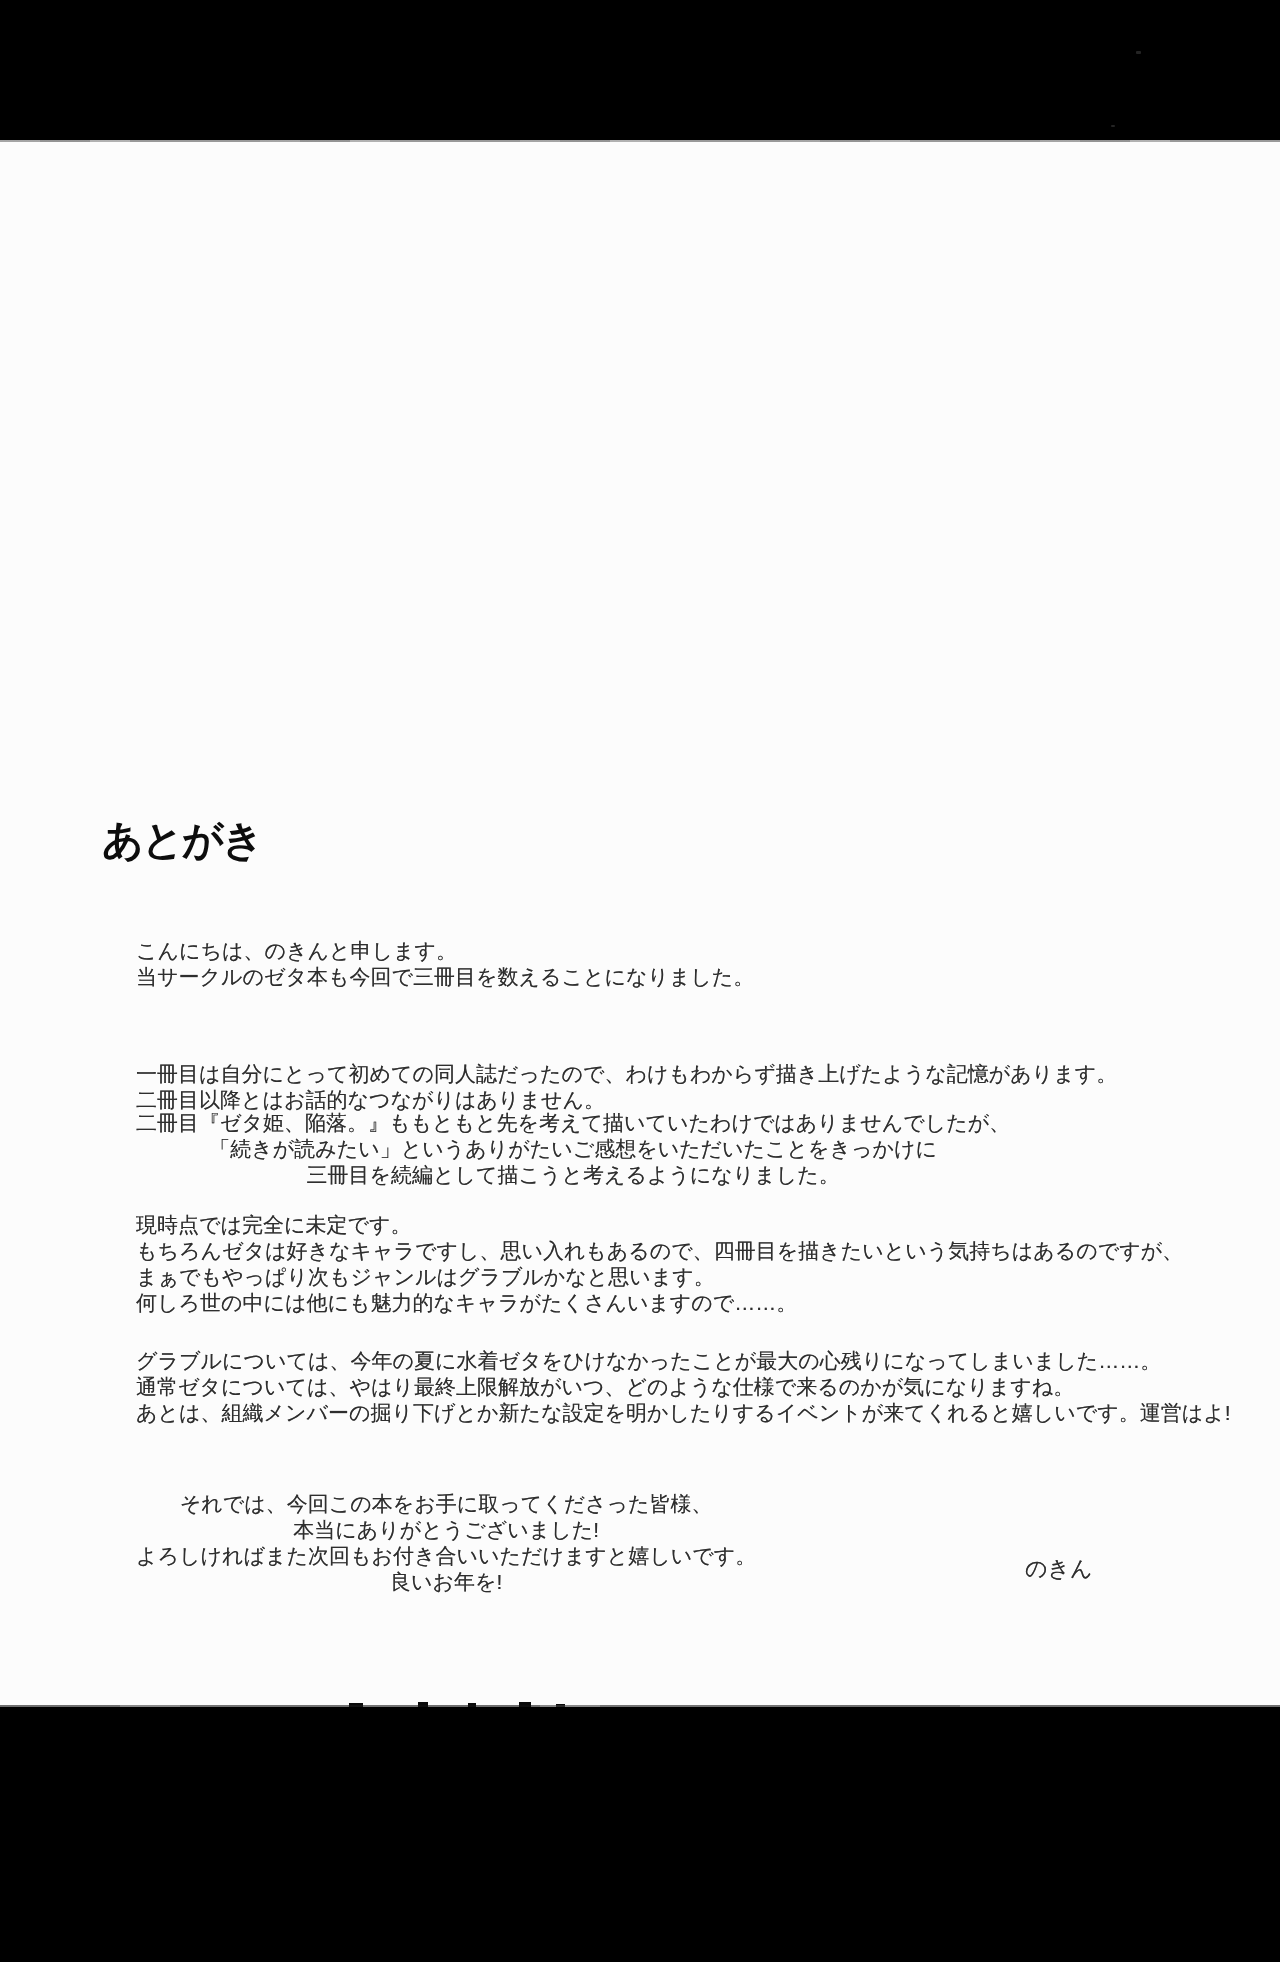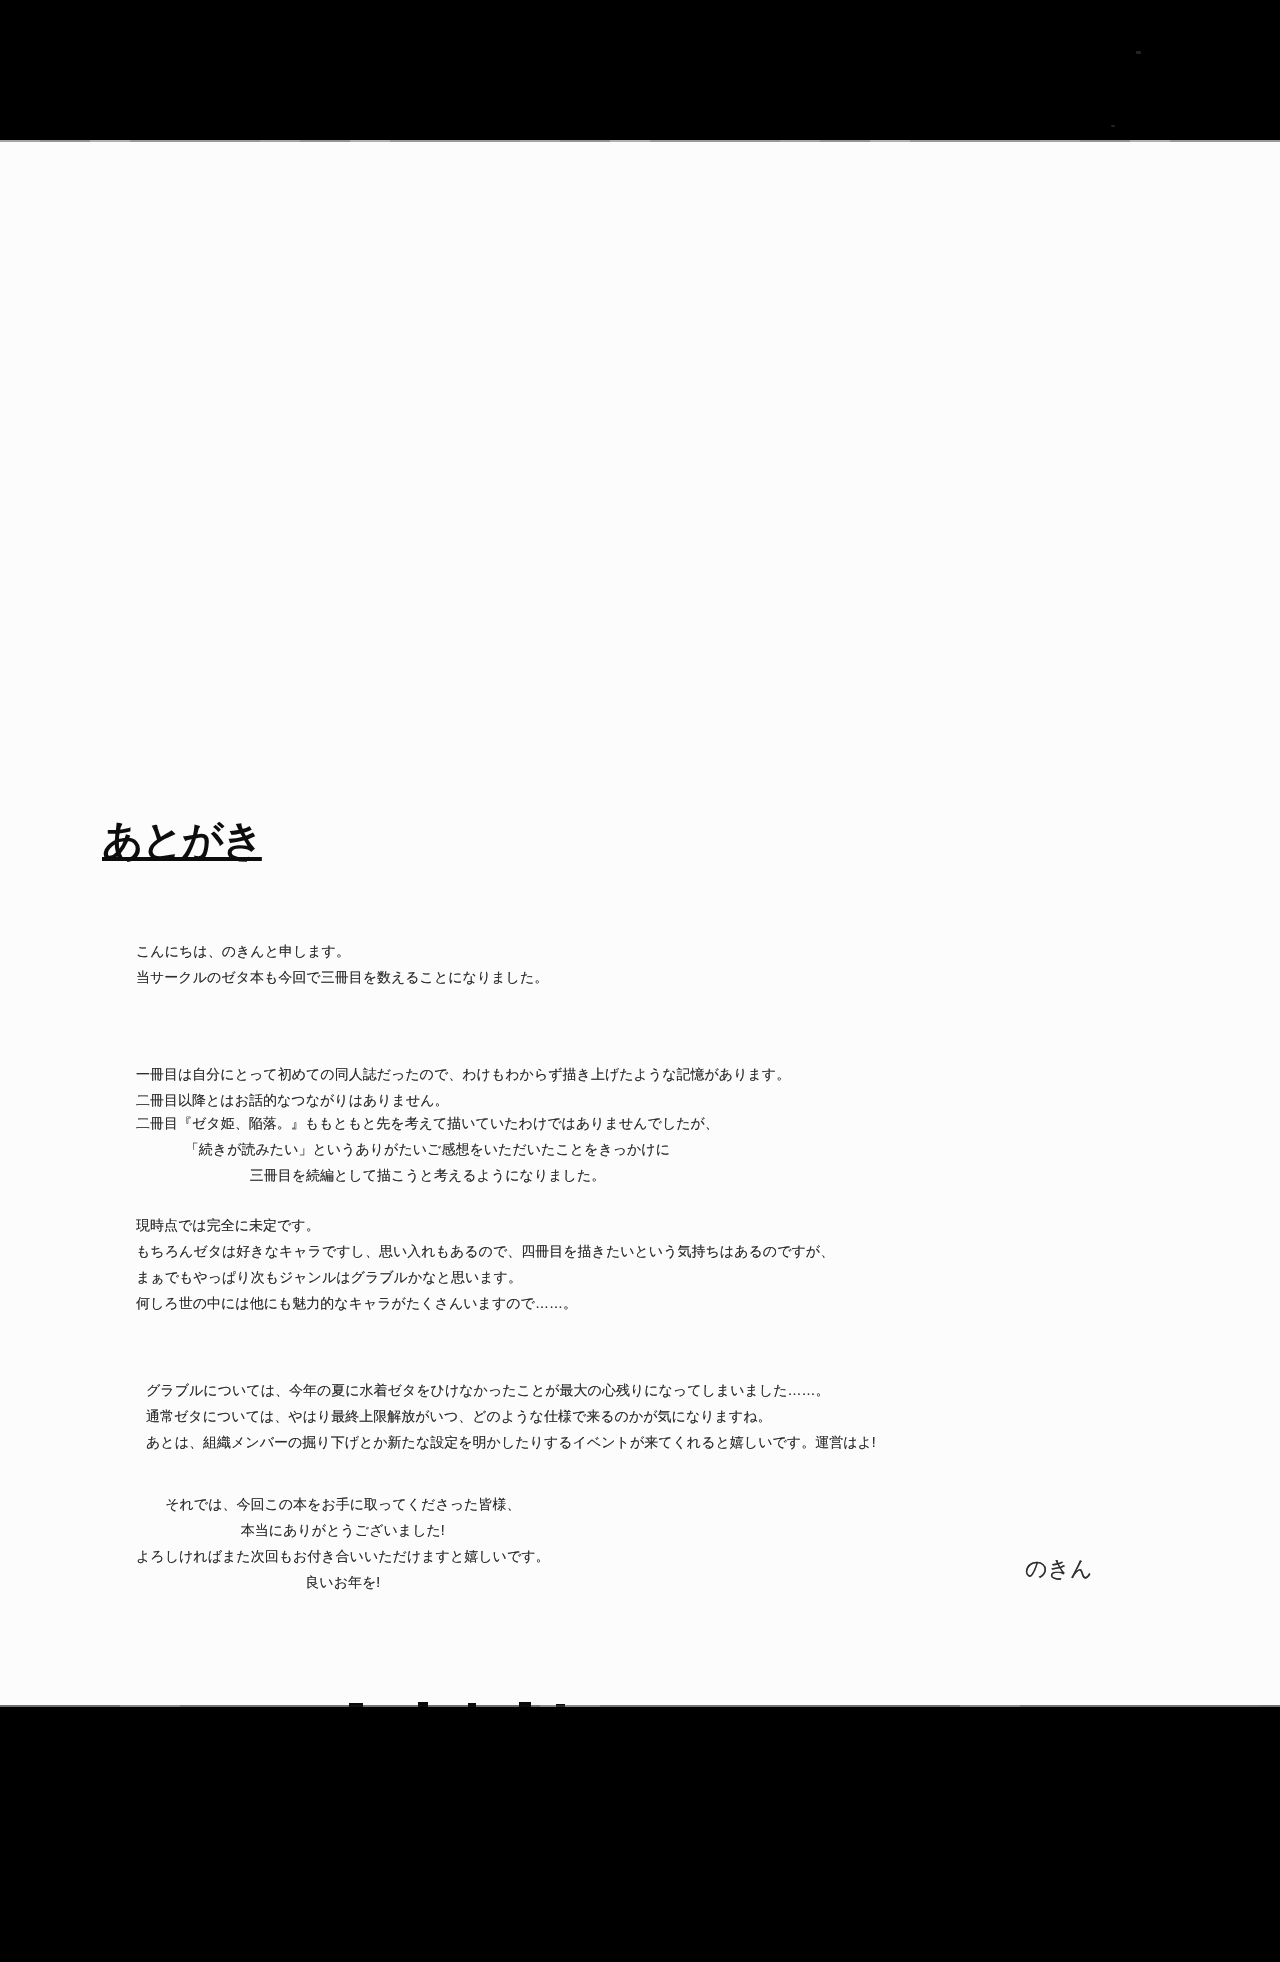--- a/index.html
+++ b/index.html
@@ -45,33 +45,33 @@
   }
   .notch{position:absolute;background:#0a0a0a;}
   .notch.n1{left:349px;bottom:0;width:14px;height:4px;}
   .notch.n2{left:418px;bottom:0;width:10px;height:5px;}
   .notch.n3{left:468px;bottom:0;width:8px;height:4px;}
   .notch.n4{left:519px;bottom:0;width:12px;height:5px;}
   .notch.n5{left:556px;bottom:0;width:9px;height:3px;}
   .title{
     position:absolute;left:102px;top:680px;
     font-size:41px;font-weight:bold;letter-spacing:-2px;line-height:1;
-    color:var(--title-ink);white-space:nowrap;text-decoration:underline;
+    color:var(--title-ink);white-space:nowrap;
   }
   .para{
     position:absolute;left:136px;
-    font-size:14px;line-height:26px;color:var(--ink);
+    font-size:21px;line-height:26px;color:var(--ink);
     white-space:nowrap;
     text-shadow:0 0 0.5px rgba(46,46,46,.55);
   }
   .p1{top:798px;}
   .p2{top:921px;}
   .p3{top:970px;text-align:center;}
   .p4{top:1072px;}
-  .p5{top:1237px;margin-left:10px;}
+  .p5{top:1208px;}
   .p6{top:1351px;text-align:center;}
   .signature{
     position:absolute;left:1025px;top:1416px;
     font-size:22px;line-height:26px;color:var(--ink);
     white-space:nowrap;
     text-shadow:0 0 0.5px rgba(46,46,46,.55);
   }
 </style>
 </head>
 <body>

